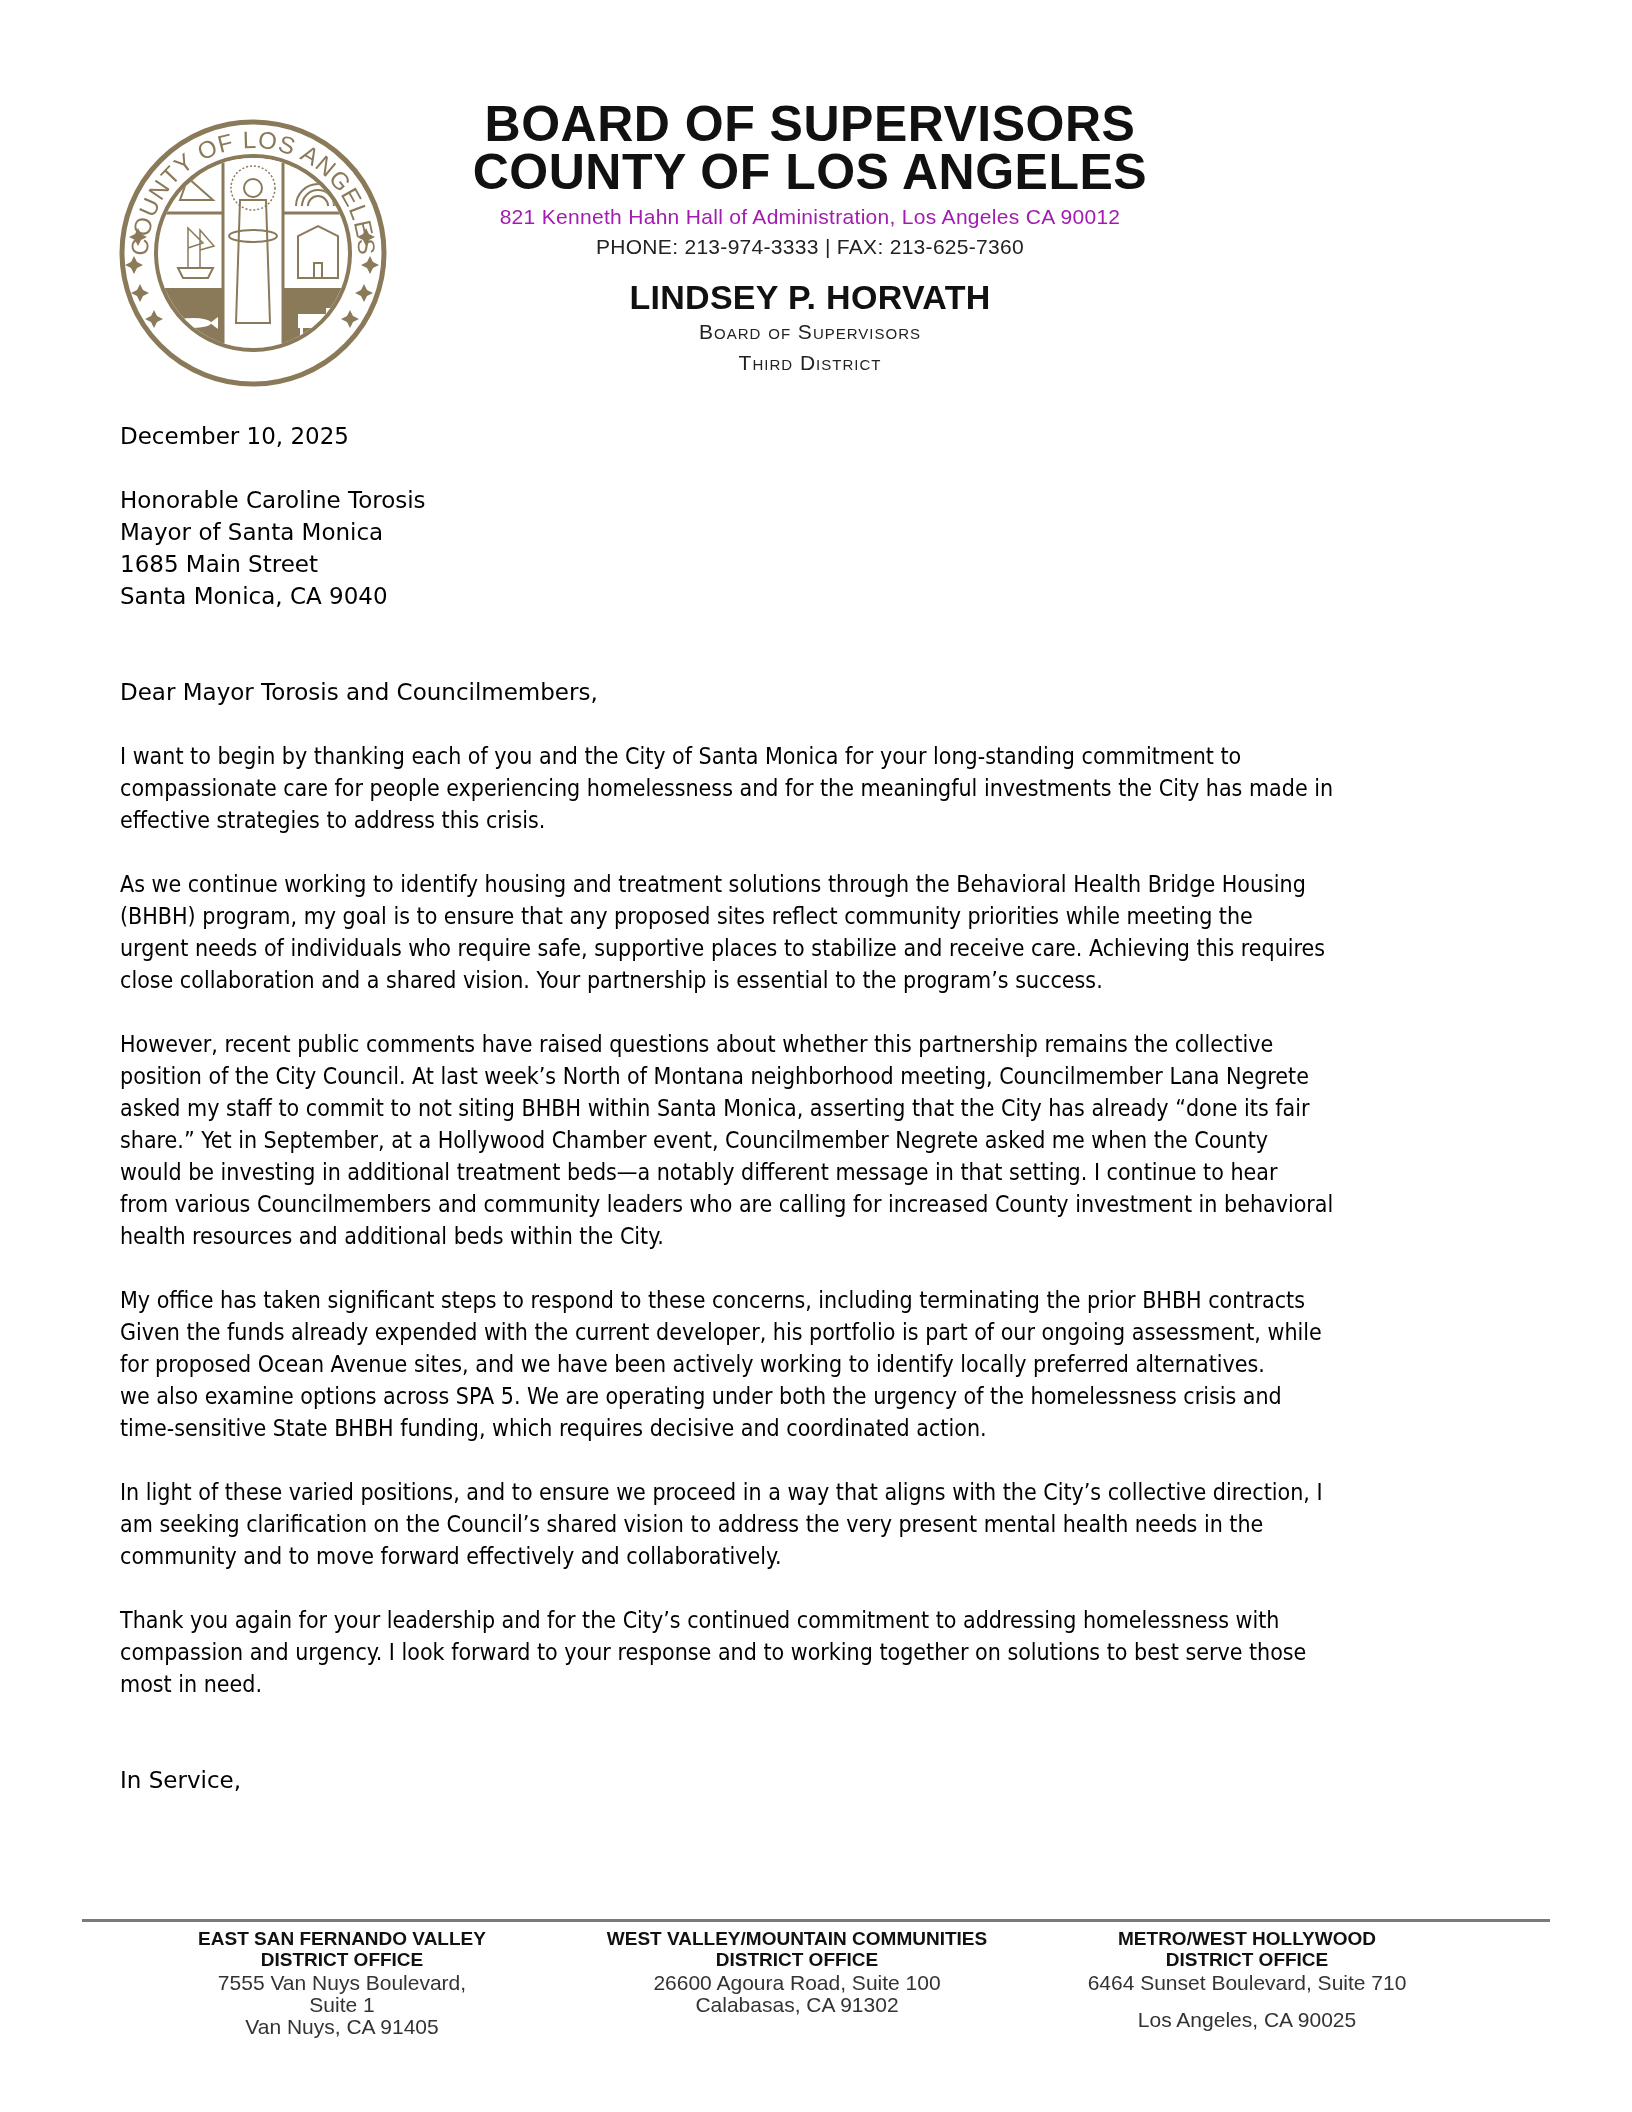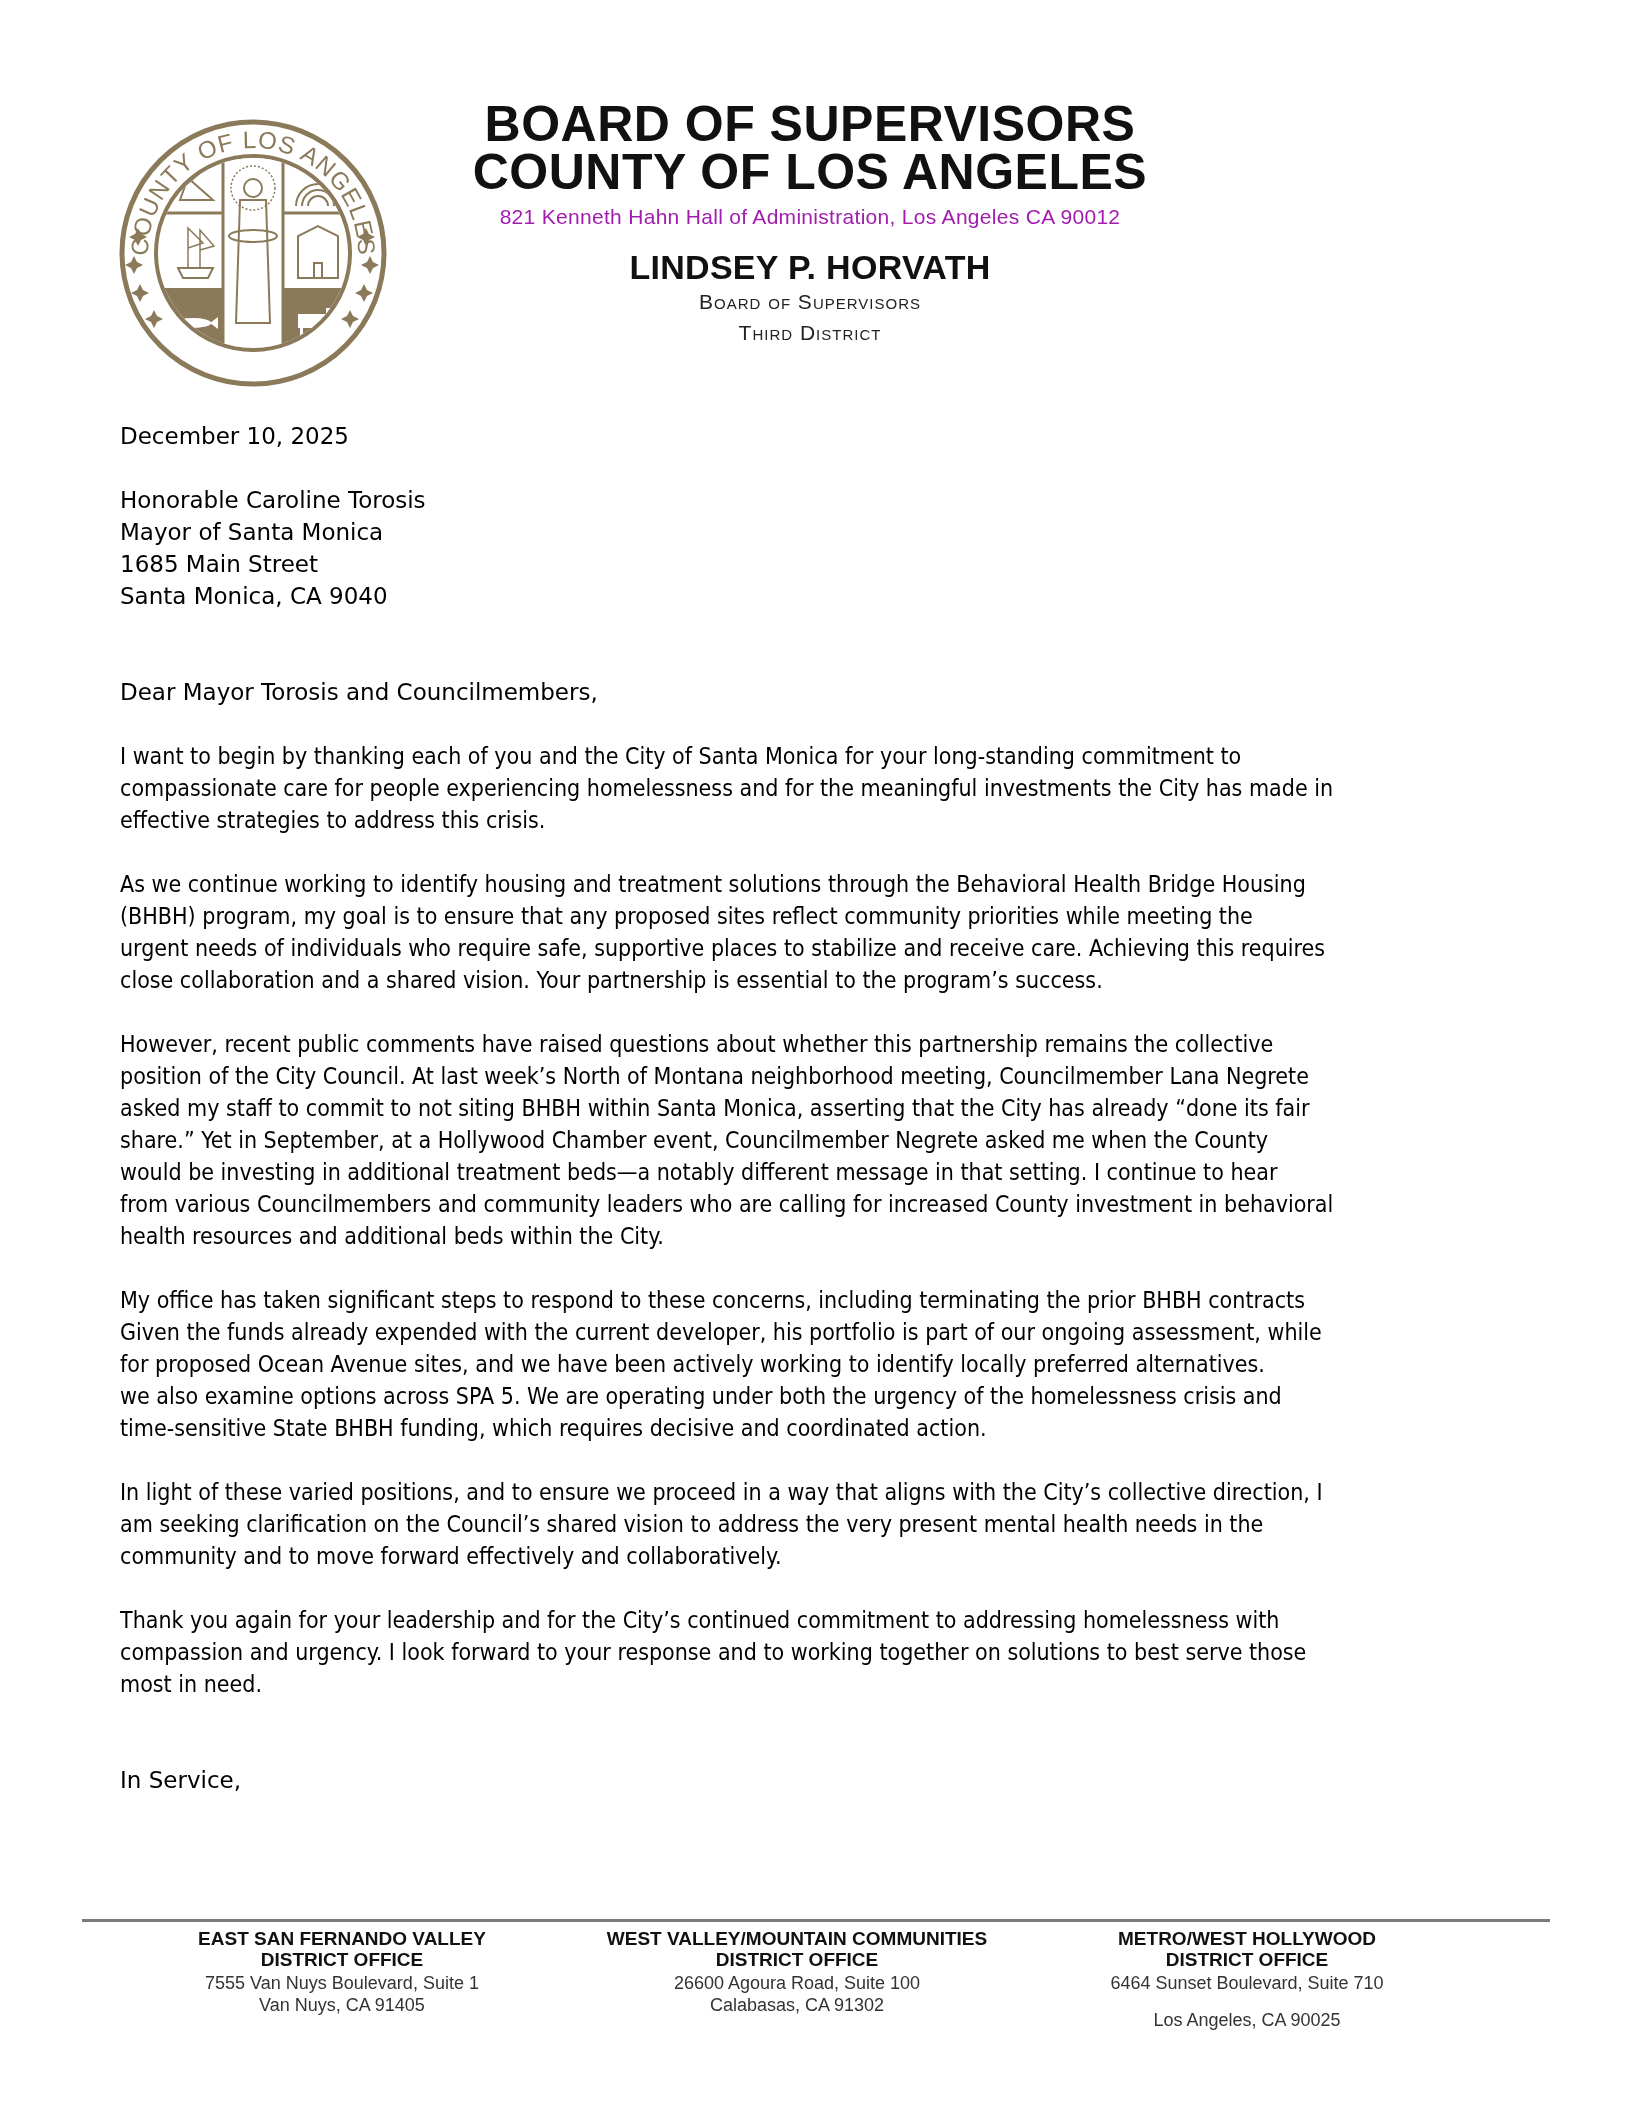--- a/index.html
+++ b/index.html
@@ -23,21 +23,21 @@
   .salutation { margin-bottom: 32px !important; }
   .para { margin-bottom: 32px !important; font-stretch: condensed; }
   .para span.t { display: block; }
   .closing { margin-top: 64px !important; }
 
   
   .footer-rule { position: absolute; left: 82px; top: 1919px; width: 1468px; height: 3px; background: #7a7a7a; }
   .footer { position: absolute; left: 82px; top: 1928px; width: 1468px; height: 80px; font-family: "Liberation Sans", sans-serif; }
   .office { position: absolute; top: 0; text-align: center; }
   .office .oname { font-weight: 700; font-size: 19px; line-height: 21px; color: #111; }
-  .office .oaddr { font-size: 18px; line-height: 22px; color: #333; margin-top: 2px; }
+  .office .oaddr { font-size: 21px; line-height: 22px; color: #333; margin-top: 2px; }
 </style>
 </head>
 <body>
 
 <div class="page">
 
   <div class="seal">
     <svg width="270" height="270" viewBox="0 0 270 270">
       <defs>
         <path id="topArc" d="M 30 135 A 105 105 0 0 1 240 135"></path>
@@ -93,20 +93,21 @@
         <rect x="205" y="208" width="3" height="12" fill="#fff"></rect>
         <rect x="208" y="190" width="8" height="8" fill="#fff"></rect>
       </g>
     </svg>
   </div>
 
   <div class="head">
     <div class="org1">BOARD OF SUPERVISORS</div>
     <div class="org2">COUNTY OF LOS ANGELES</div>
     <div class="addr">821 Kenneth Hahn Hall of Administration, Los Angeles CA 90012</div>
+    <div class="phone">PHONE: 213-974-3333 | FAX: 213-625-7360</div>
     <div class="name">LINDSEY P. HORVATH</div>
     <div class="title1">Board of Supervisors</div>
     <div class="title2">Third District</div>
   </div>
 
   <div class="letter">
     <p class="date">December 10, 2025</p>
 
     <div class="recipient">
       <p>Honorable Caroline Torosis</p>

